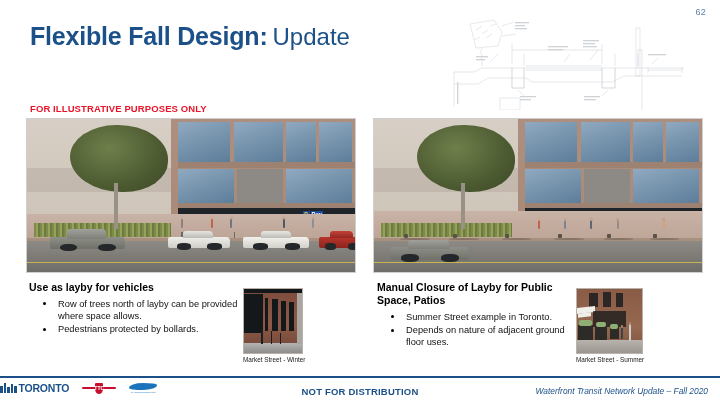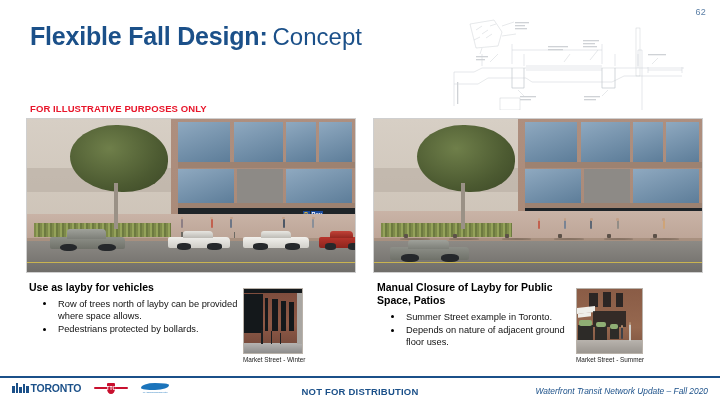--- a/index.html
+++ b/index.html
@@ -164,21 +164,21 @@
   }
   .footer-center {
     position: absolute; left: 0; top: 386px; width: 720px;
     text-align: center; font-size: 9.5px; font-weight: bold;
     color: #1b5089; letter-spacing: 0.2px;
   }
   .footer-right {
     position: absolute; right: 12px; top: 386px;
     font-size: 8.4px; font-style: italic; color: #1b5089;
   }
-  .logos { position: absolute; left: 12px; top: 382px;
+  .logos { position: absolute; left: 0; top: 382px;
            display: flex; align-items: center; gap: 13px; justify-content: flex-end; }
   .logo-toronto { display:flex; align-items:center; gap:2px; }
   .logo-toronto .bldgs { display:flex; align-items:flex-end; gap:1px; }
   .logo-toronto .bldgs i { display:block; width:2.5px; background:#1b5089; }
   .logo-toronto .word { font-size:10.5px; font-weight:bold; color:#1b5089;
                         letter-spacing:-0.2px; }
   .logo-ttc { position:relative; width:34px; height:11px; }
   .logo-ttc .bar { position:absolute; top:4.3px; left:0; width:34px; height:2.6px;
                    background:#c8102e; border-radius:1px; }
   .logo-ttc .shield { position:absolute; left:13px; top:0; width:8px; height:11px;
@@ -192,21 +192,21 @@
                      margin-top:1px; letter-spacing:0.1px; }
 </style>
 </head>
 <body>
 
 <div id="slide">
 
   <div class="page-num">62</div>
 
   <div class="title-row">
-    <span class="title-strong">Flexible Fall Design:</span><span class="title-light">Concept</span>
+    <span class="title-strong">Flexible Fall Design:</span><span class="title-light">Update</span>
   </div>
 
   <div class="notice">FOR ILLUSTRATIVE PURPOSES ONLY</div>
 
   <svg class="techdraw" viewBox="0 0 240 100" aria-hidden="true">
     <g stroke="#9aa3ac" stroke-width="0.4" fill="none">
 
       <path d="M2 62 L22 62 L30 58 L60 58 L60 78 L72 78 L72 58 L150 58 L150 78 L163 78 L163 58 L186 58 L186 40 L190 40 L190 100"></path>
       <path d="M2 62 L2 96 M2 74 L26 74 L36 68 L74 68 L80 72 L160 72 L172 66 L186 66"></path>
       <path d="M186 66 L230 66 M186 58 L232 58"></path>

